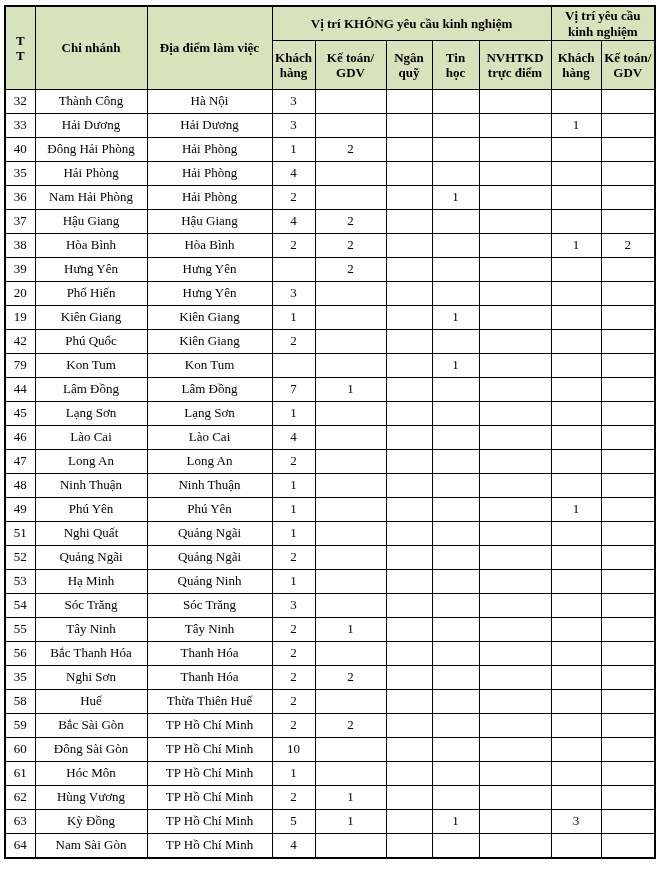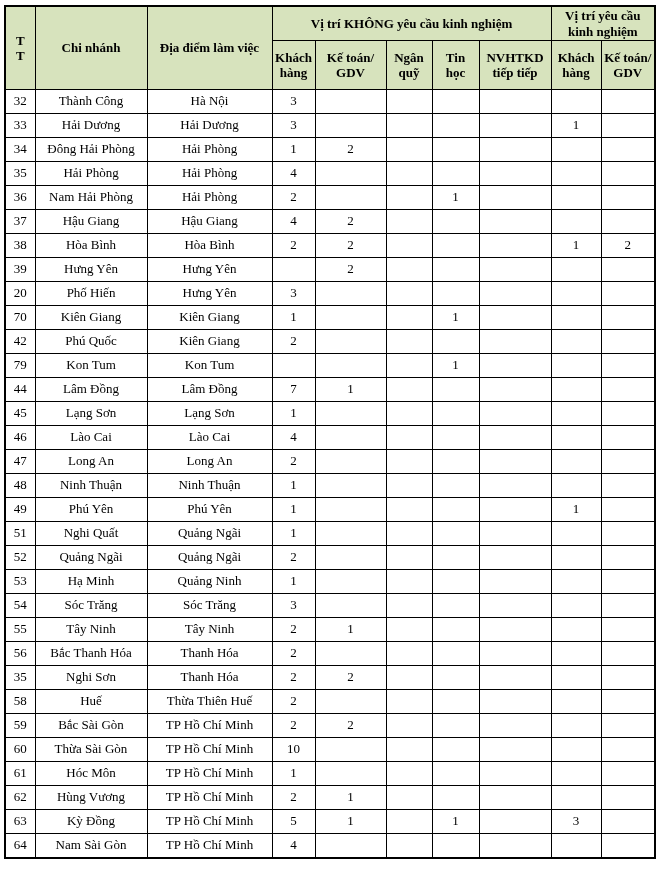--- a/index.html
+++ b/index.html
@@ -73,21 +73,21 @@
         <th rowspan="2">Chi nhánh</th>
         <th rowspan="2">Địa điểm làm việc</th>
         <th colspan="5">Vị trí KHÔNG yêu cầu kinh nghiệm</th>
         <th colspan="2">Vị trí yêu cầu kinh nghiệm</th>
       </tr>
       <tr class="sub-row">
         <th>Khách hàng</th>
         <th>Kế toán/ GDV</th>
         <th>Ngân quỹ</th>
         <th>Tin học</th>
-        <th>NVHTKD tiếp tiếp</th>
+        <th>NVHTKD trực điểm</th>
         <th>Khách hàng</th>
         <th>Kế toán/ GDV</th>
       </tr>
     </thead>
     <tbody>
         <tr>
           <td>32</td>
           <td>Thành Công</td>
           <td>Hà Nội</td>
           <td>3</td>
@@ -104,21 +104,21 @@
           <td>Hải Dương</td>
           <td>3</td>
           <td></td>
           <td></td>
           <td></td>
           <td></td>
           <td>1</td>
           <td></td>
         </tr>
         <tr>
-          <td>34</td>
+          <td>40</td>
           <td>Đông Hải Phòng</td>
           <td>Hải Phòng</td>
           <td>1</td>
           <td>2</td>
           <td></td>
           <td></td>
           <td></td>
           <td></td>
           <td></td>
         </tr>
@@ -188,21 +188,21 @@
           <td>Hưng Yên</td>
           <td>3</td>
           <td></td>
           <td></td>
           <td></td>
           <td></td>
           <td></td>
           <td></td>
         </tr>
         <tr>
-          <td>70</td>
+          <td>19</td>
           <td>Kiên Giang</td>
           <td>Kiên Giang</td>
           <td>1</td>
           <td></td>
           <td></td>
           <td>1</td>
           <td></td>
           <td></td>
           <td></td>
         </tr>
@@ -405,21 +405,21 @@
           <td>2</td>
           <td>2</td>
           <td></td>
           <td></td>
           <td></td>
           <td></td>
           <td></td>
         </tr>
         <tr>
           <td>60</td>
-          <td>Thừa Sài Gòn</td>
+          <td>Đông Sài Gòn</td>
           <td>TP Hồ Chí Minh</td>
           <td>10</td>
           <td></td>
           <td></td>
           <td></td>
           <td></td>
           <td></td>
           <td></td>
         </tr>
         <tr>

